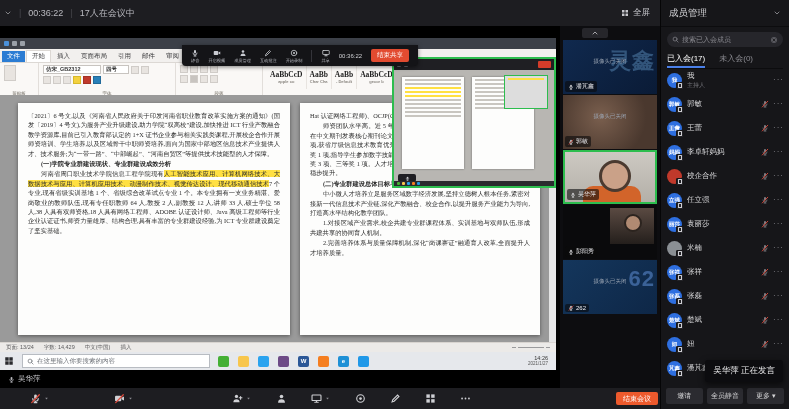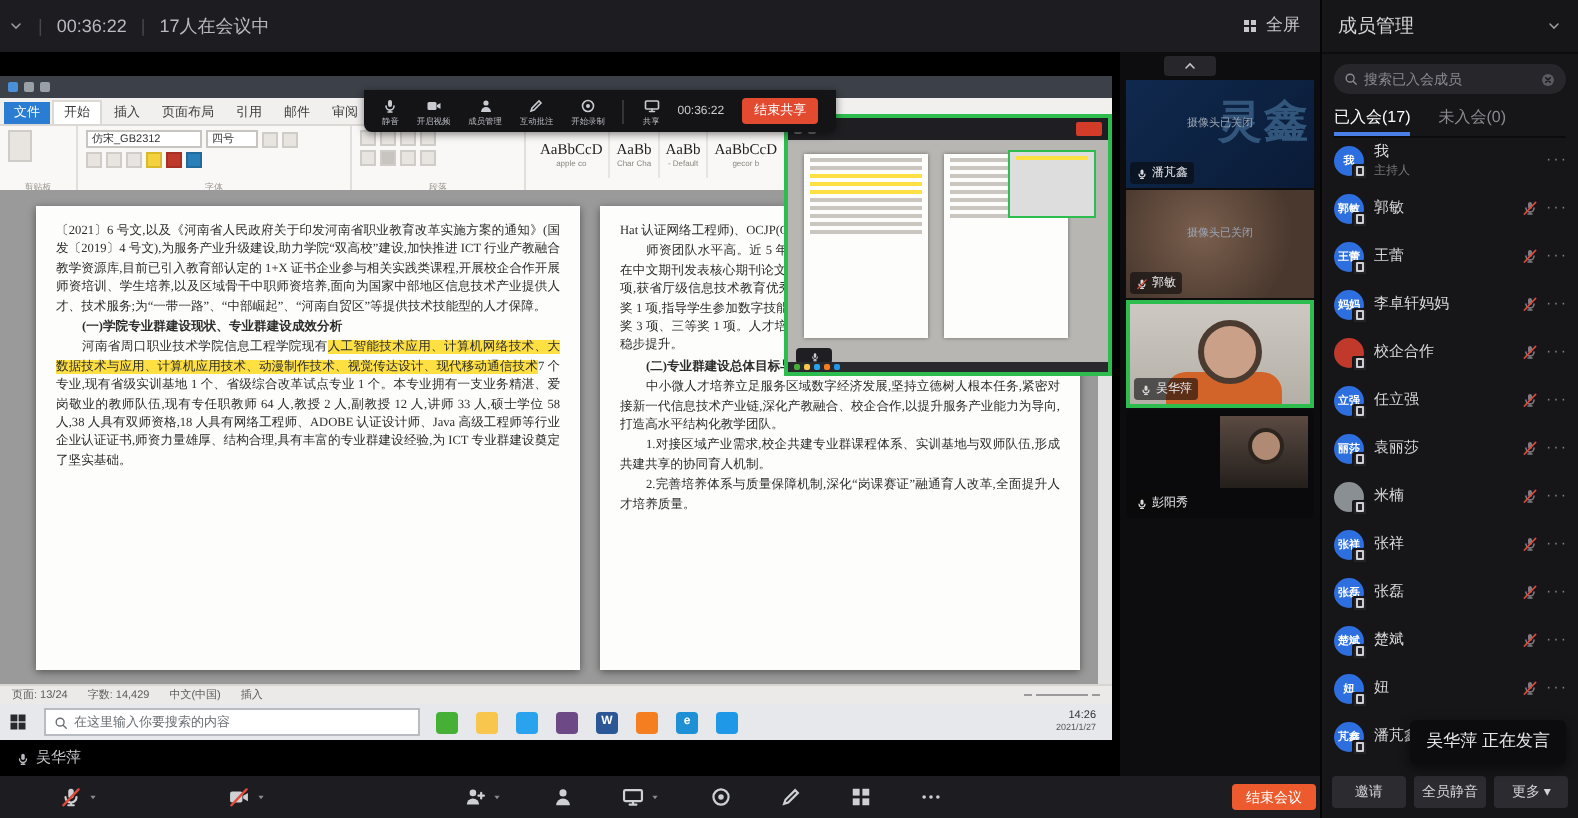--- a/index.html
+++ b/index.html
@@ -41,21 +41,21 @@
         display:flex;align-items:center;justify-content:center;white-space:nowrap;cursor:pointer;}
   
   #screen{left:0;top:26px;width:560px;height:362px;background:#000;}
   #word{position:absolute;left:0;top:12px;width:556px;height:332px;background:#fff;}
   #wtitle{height:11px;background:#3c4048;display:flex;align-items:center;padding:0 4px;gap:3px;}
   .wq{width:5px;height:5px;border-radius:1px;}
   #wtabs{height:13px;background:#f2f0ee;display:flex;align-items:flex-end;padding-left:2px;gap:1px;border-bottom:1px solid #dcd8d4;}
   .wtab{font-size:6.5px;color:#3a3a3c;padding:1px 5px;}
   .wtab.file{background:#2b7cd3;color:#fff;}
   .wtab.active{background:#fff;border:1px solid #dcd8d4;border-bottom:none;}
-  #wribbon{height:33px;background:#faf8f6;border-bottom:5px solid #0f766e;display:flex;}
+  #wribbon{height:33px;background:#faf8f6;border-bottom:5px solid #0f766e;display:flex;font-weight:bold;}
   .wgroup{position:relative;border-right:1px solid #e2deda;padding:2px 4px 7px 4px;}
   .wglabel{position:absolute;left:0;right:0;bottom:0;text-align:center;font-size:4.5px;color:#9a968f;}
   .combo{border:1px solid #c8c4c0;background:#fff;font-size:5.5px;color:#333;padding:0 2px;height:7px;display:flex;align-items:center;gap:2px;}
   .tinybtn{width:6px;height:6px;background:#e8e4e0;border:1px solid #d0ccc8;display:inline-block;}
   .stylecell{display:flex;flex-direction:column;align-items:center;justify-content:center;padding:0 3px;border-right:1px solid #e8e4e0;}
   .stylesample{font-family:"Liberation Serif",serif;font-size:7.5px;color:#222;line-height:8px;}
   .stylename{font-size:4px;color:#8a8680;}
   #wdoc{position:absolute;left:0;top:57px;right:0;bottom:27px;background:#9a9a9a;overflow:hidden;}
   .docpage{position:absolute;top:8px;background:#fdfdfc;box-shadow:0 1px 4px rgba(0,0,0,.45);
            padding:8px 10px;box-sizing:border-box;font-family:"Liberation Serif",serif;
@@ -480,20 +480,34 @@
         <div class="vlabel">
           <span>
             <svg width="6" height="6" viewBox="0 0 16 16" fill="none" stroke="#d8d8dc" stroke-width="1.6" stroke-linecap="round">
               <rect x="6" y="2" width="4" height="7" rx="2" fill="#d8d8dc" stroke="none"></rect>
               <path d="M4 8a4 4 0 0 0 8 0M8 12v2M6 14h4"></path>
             </svg>
           </span>
           <span>彭阳秀</span>
         </div>
       </div>
+      <div class="vtile" style="top: 234px; background: linear-gradient(135deg, rgb(20, 54, 92), rgb(14, 39, 71));">
+        <span class="vbig" style="color: rgb(62, 101, 156);">62</span>
+        <div class="voverlay">摄像头已关闭</div>
+        <div class="vlabel">
+          <span>
+            <svg width="6" height="6" viewBox="0 0 16 16" fill="none" stroke="#d8d8dc" stroke-width="1.6" stroke-linecap="round">
+              <rect x="6" y="2" width="4" height="7" rx="2" fill="#d8d8dc" stroke="none"></rect>
+              <path d="M4 8a4 4 0 0 0 8 0M8 12v2M6 14h4"></path>
+              <path d="M2.5 14L13.5 2.5" stroke="#e04b3c" stroke-width="1.8"></path>
+            </svg>
+          </span>
+          <span>262</span>
+        </div>
+      </div>
     </div>
 
   <div id="panel" class="abs">
     <div id="panelHead" class="flex">
       <span>成员管理</span>
       <span id="phChev">
           <svg width="8" height="8" viewBox="0 0 16 16" fill="none" stroke="#9a9aa0" stroke-width="1.6" stroke-linecap="round">
             <path d="M4 6l4 4 4-4"></path>
           </svg>
         </span>

